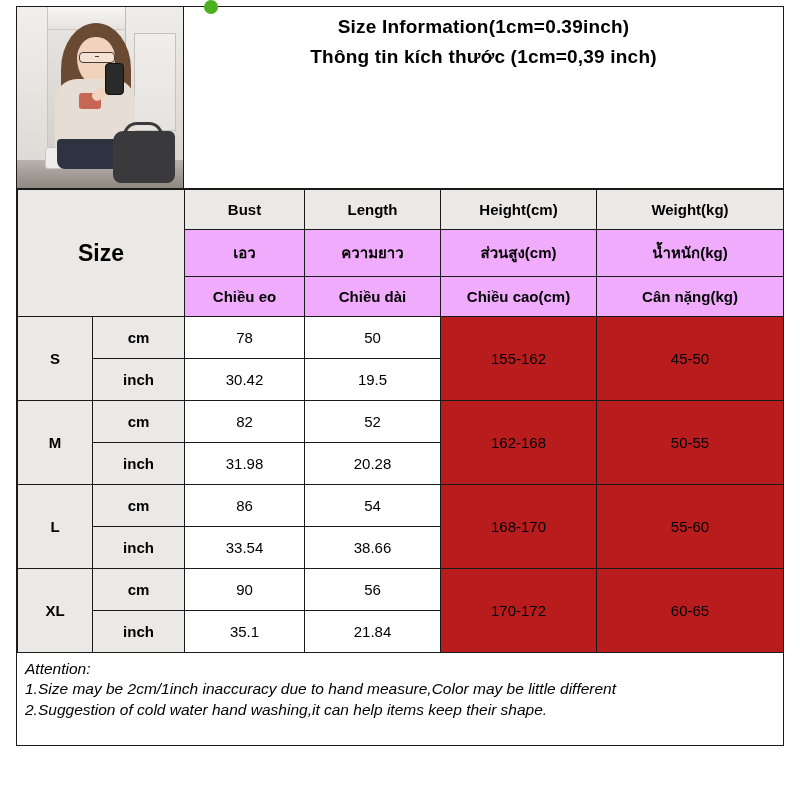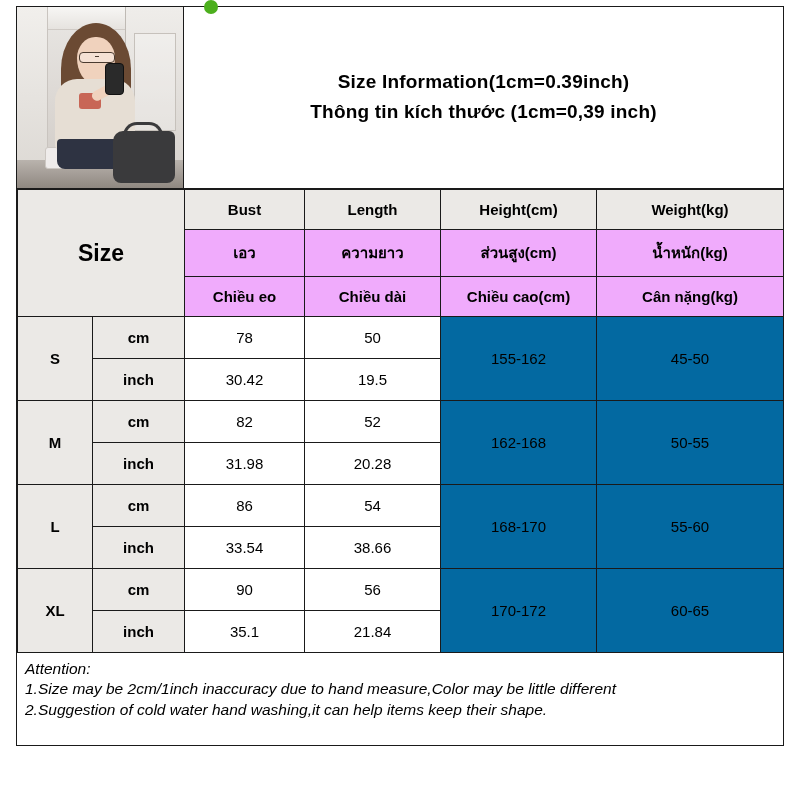--- a/index.html
+++ b/index.html
@@ -131,21 +131,20 @@
   }
   .green-dot {
     position: absolute; left: 204px; top: 0px; width: 14px; height: 14px;
     background: #4caf1d; border-radius: 50%;
   }
   .title-cell {
     flex: 1;
     display: flex;
     flex-direction: column;
     align-items: center;
-    justify-content: center;
     gap: 6px;
     padding: 8px 10px 10px 10px;
     box-sizing: border-box;
   }
   .title-line {
     font-size: 19px;
     font-weight: bold;
     letter-spacing: .2px;
     text-align: center;
     line-height: 1.25;
@@ -195,21 +194,21 @@
     font-weight: bold;
     font-size: 15px;
     height: 42px;
   }
   td.val {
     background: #ffffff;
     font-size: 15px;
     height: 42px;
   }
   td.span-val {
-    background: #0369a1;
+    background: #b91c1c;
     font-size: 15px;
   }
   
   .attention {
     padding: 6px 8px 8px 8px;
     box-sizing: border-box;
   }
   .attention div {
     font-size: 15.5px;
     line-height: 1.32;

